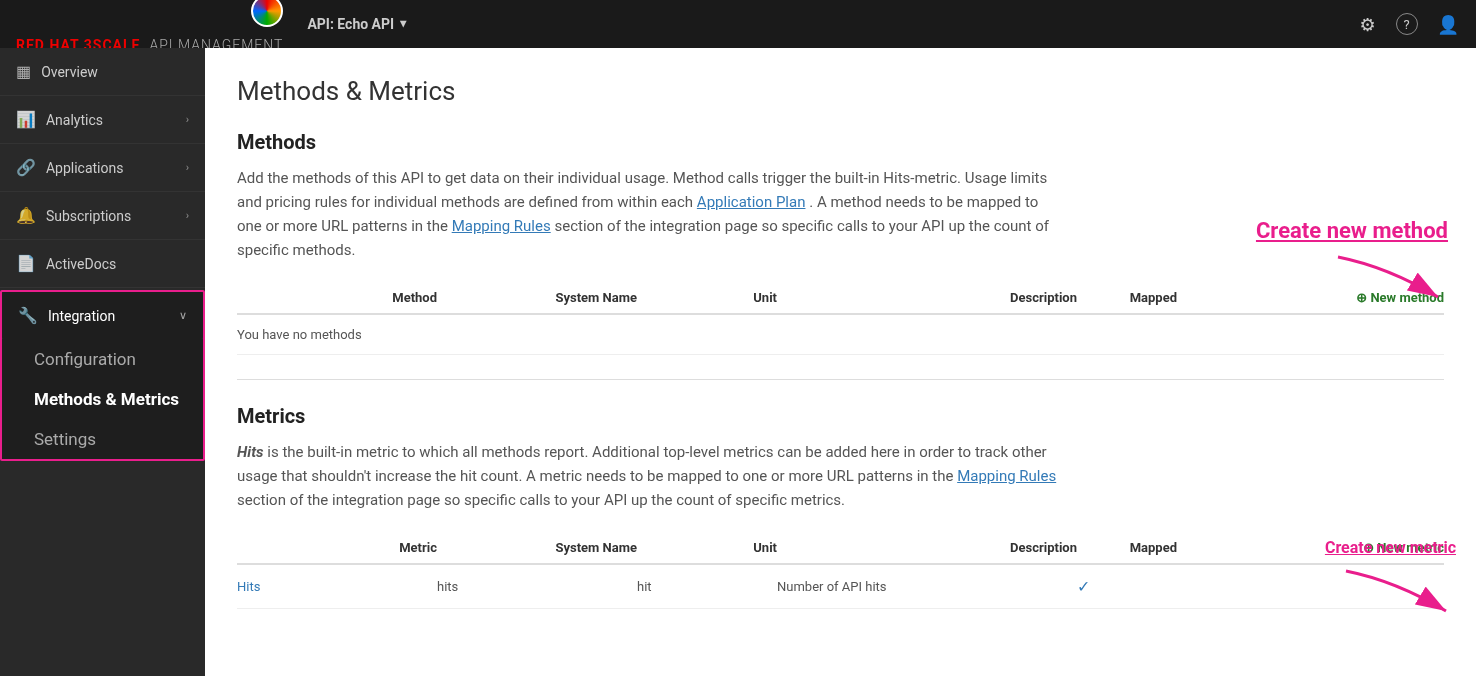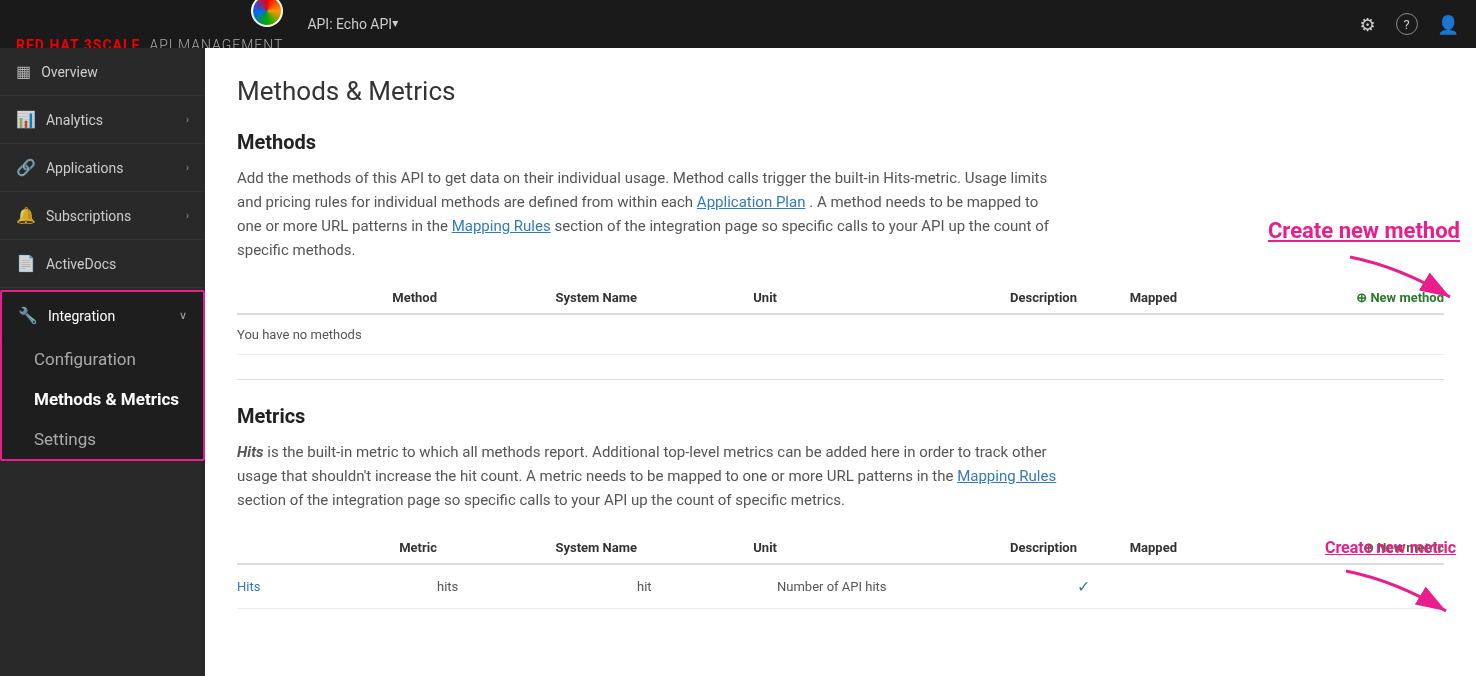--- a/index.html
+++ b/index.html
@@ -34,21 +34,23 @@
       font-weight: bold;
       letter-spacing: 1px;
       text-transform: uppercase;
       color: #fff;
     }
     .logo-text span { color: #e00; }
     .topbar-api {
       color: #ccc;
       font-size: 14px;
       display: flex;
-      cursor: pointer;
+      gap: 6px;
+      cursor: pointer;
+      font-weight: bold;
     }
     .topbar-api .chevron { font-size: 12px; }
     .topbar-spacer { flex: 1; }
     .topbar-icons {
       display: flex;
       gap: 20px;
       align-items: center;
     }
     .topbar-icon {
       color: #ccc;
@@ -332,21 +334,21 @@
           <td class="link-cell">Hits</td>
           <td>hits</td>
           <td>hit</td>
           <td>Number of API hits</td>
           <td class="check">✓</td>
           <td></td>
         </tr>
       </tbody>
     </table>
 
-    <div style="position:absolute; right:16px; top:170px; display:flex; flex-direction:column; align-items:flex-end;">
+    <div style="position:absolute; right:28px; top:170px; display:flex; flex-direction:column; align-items:flex-end;">
       <div style="font-size:22px; font-weight:bold; color:#e91e8c; text-decoration:underline; margin-bottom:4px;">Create new method</div>
       <svg width="120" height="60">
         <defs>
           <marker id="arrowhead1" markerWidth="10" markerHeight="7" refX="10" refY="3.5" orient="auto">
             <polygon points="0 0, 10 3.5, 0 7" fill="#e91e8c"></polygon>
           </marker>
         </defs>
         <path d="M 10 10 Q 60 20 110 50" stroke="#e91e8c" stroke-width="3" fill="none" marker-end="url(#arrowhead1)"></path>
       </svg>
     </div>

